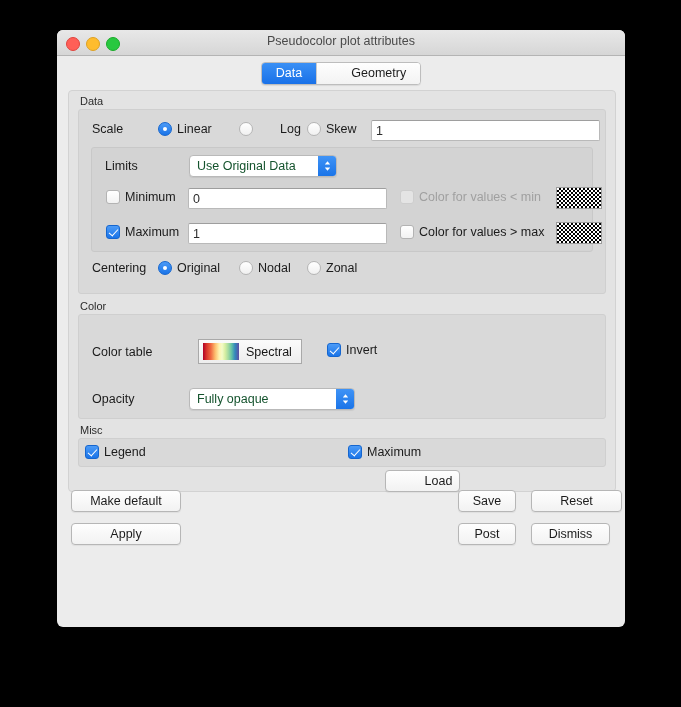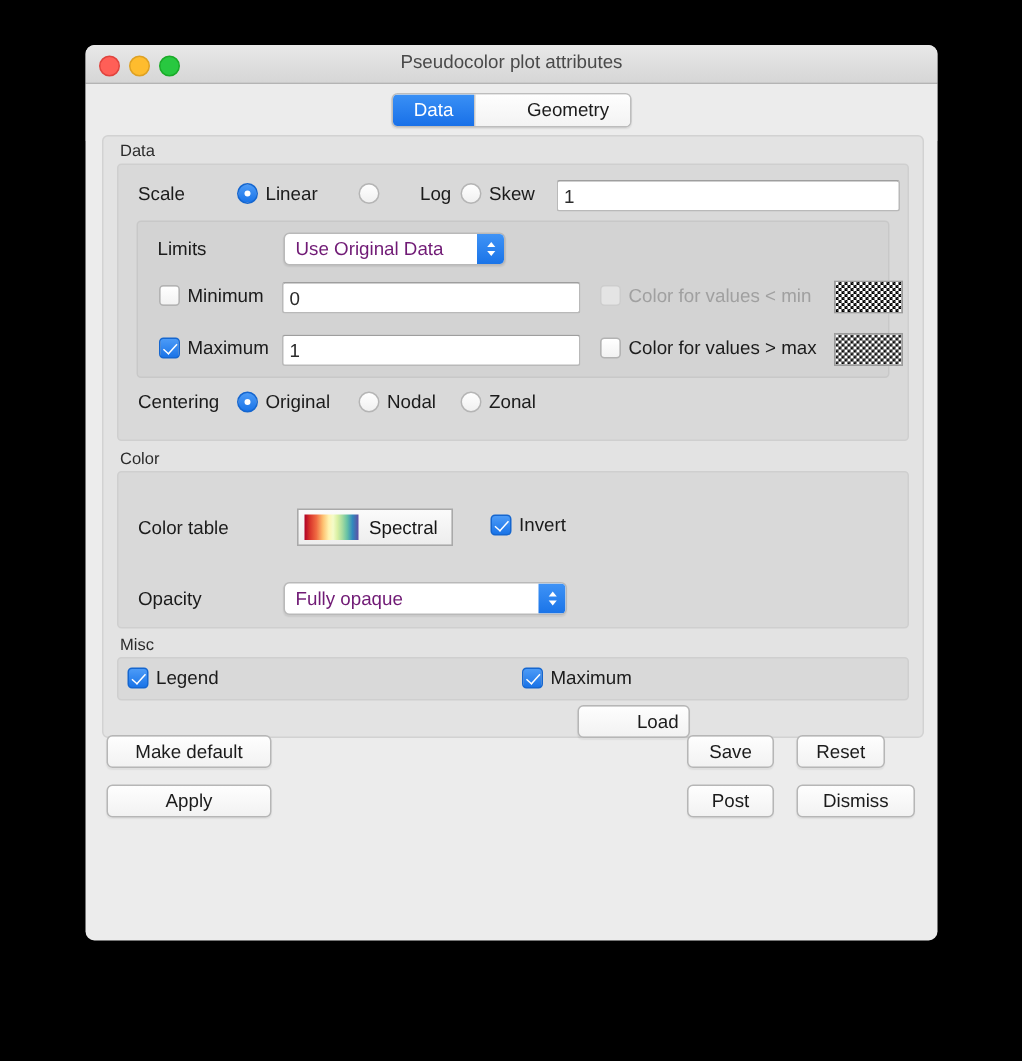--- a/index.html
+++ b/index.html
@@ -197,21 +197,21 @@
     border: 1px solid #b9b9b9;
     border-radius: 4px;
     height: 22px;
     box-sizing: border-box;
     box-shadow: 0 1px 1px rgba(0,0,0,0.07);
     overflow: hidden;
     cursor: default;
   }
   .popup .val {
     font-size: 12.5px;
-    color: #701a75;
+    color: #14532d;
     padding: 0 6px 0 7px;
     flex: 1;
     white-space: nowrap;
   }
   .popup .arrows {
     width: 18px;
     height: 100%;
     background: linear-gradient(to bottom,#3f93f6,#1a74e8);
     display: flex;
     flex-direction: column;
@@ -389,21 +389,21 @@
       <div class="ctbtn" style="position:absolute;left:119px;top:24px;">
         <span class="ramp"></span>
         <span class="name">Spectral</span>
       </div>
       <div class="cb on" style="position:absolute;left:248px;top:28px;">
         <span class="box"></span>
         <span class="lbl">Invert</span>
       </div>
 
       <div class="lbl" style="position:absolute;left:13px;top:77px;">Opacity</div>
-      <div class="popup" style="position:absolute;left:110px;top:73px;width:189px;">
+      <div class="popup" style="position:absolute;left:110px;top:73px;width:166px;">
         <span class="val">Fully opaque</span>
         <span class="arrows">
           <svg width="9" height="14" viewBox="0 0 9 14">
             <path d="M4.5 2.3 L7.2 5.6 L1.8 5.6 Z" fill="#ffffff"></path>
             <path d="M4.5 11.7 L7.2 8.4 L1.8 8.4 Z" fill="#ffffff"></path>
           </svg>
         </span>
       </div>
     </div>
 
@@ -417,17 +417,17 @@
         <span class="box"></span>
         <span class="lbl">Maximum</span>
       </div>
     </div>
   </div>
 
   <div class="btn" style="left:14px;  top:460px; width:110px;">Make default</div>
   <div class="btn" style="left:14px;  top:493px; width:110px;">Apply</div>
   <div class="btn" style="left:328px; top:440px; width:75px;padding-left:32px;">Load</div>
   <div class="btn" style="left:401px; top:460px; width:58px;">Save</div>
-  <div class="btn" style="left:474px; top:460px; width:59px;">Reset</div>
+  <div class="btn" style="left:474px; top:460px; width:91px;">Reset</div>
   <div class="btn" style="left:401px; top:493px; width:58px;">Post</div>
   <div class="btn" style="left:474px; top:493px; width:79px;">Dismiss</div>
 
 </div>
 
 </body></html>

